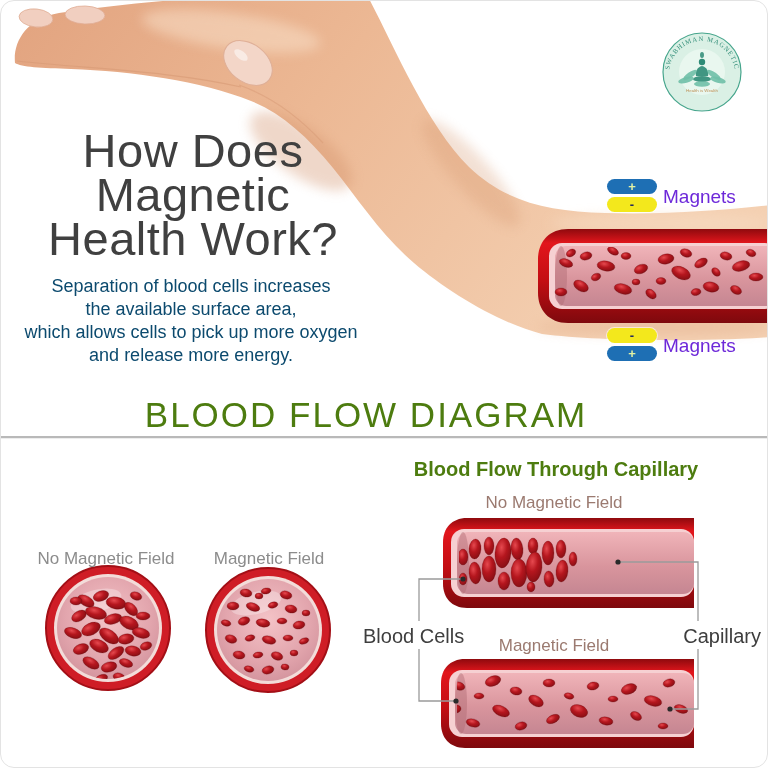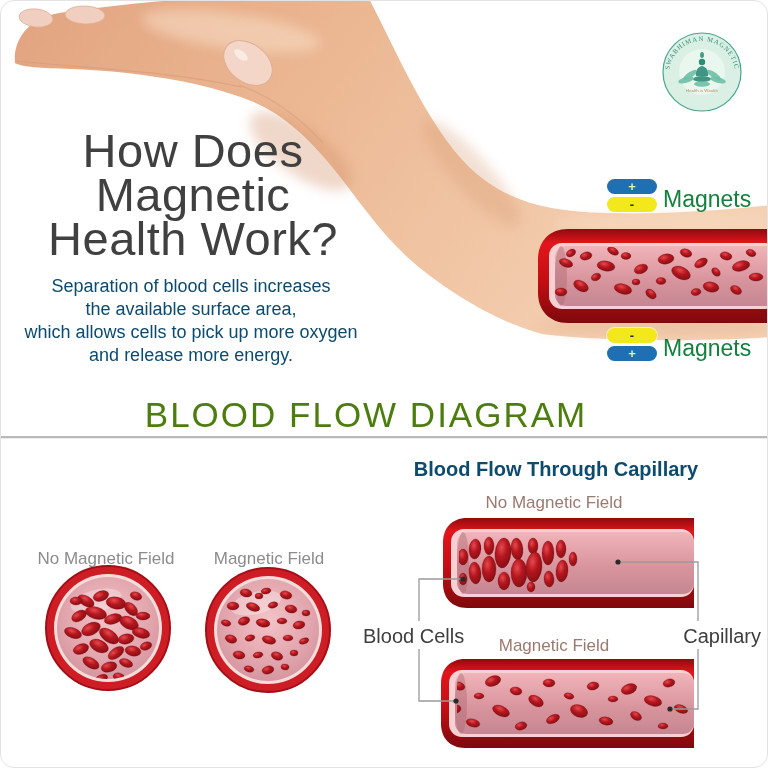--- a/index.html
+++ b/index.html
@@ -4,24 +4,24 @@
 <style>
   html,body{margin:0;padding:0;background:#ffffff;}
   #frame{position:relative;width:766px;height:766px;border:1px solid #e3e3e3;border-radius:14px;
          overflow:hidden;background:#ffffff;font-family:"Liberation Sans",sans-serif;}
   #art{position:absolute;left:0;top:0;width:768px;height:768px;}
   .txt{position:absolute;white-space:nowrap;}
   .title-block{left:0;top:128px;width:384px;text-align:center;font-size:47px;line-height:44px;
                letter-spacing:.5px;color:#404040;font-weight:400;}
   .subtitle-block{left:8px;top:274px;width:364px;text-align:center;font-size:18px;line-height:23px;
                color:#0c4a6e;}
-  .magnets-label{font-size:23px;color:#15803d;}
+  .magnets-label{font-size:19px;color:#6d28d9;}
   .section-title{left:0;top:394px;width:730px;text-align:center;font-size:35px;letter-spacing:2px;color:#4d7c0f;}
   .divider{position:absolute;left:0;top:435px;width:768px;height:2px;background:#b9b9b9;border-bottom:1px solid #ededed;}
-  .panel-title{left:395px;top:457px;width:320px;text-align:center;font-size:20px;font-weight:bold;color:#0c4a6e;}
+  .panel-title{left:395px;top:457px;width:320px;text-align:center;font-size:20px;font-weight:bold;color:#4d7c0f;}
   .tube-label{width:240px;text-align:center;font-size:17px;color:#9b7a70;}
   .circle-label{text-align:center;font-size:17px;color:#8c8c8c;}
   .annot{font-size:20px;color:#3e3e3e;}
   .magnet-pair{position:absolute;width:50px;}
   .magnet-bar{position:relative;width:50px;height:15px;border-radius:8px;margin-bottom:3px;
               box-shadow:0 0 0 1px rgba(255,255,255,.6);text-align:center;}
   .magnet-symbol{display:block;font-size:13px;font-weight:bold;line-height:15px;}
 </style>
 </head>
 <body>

